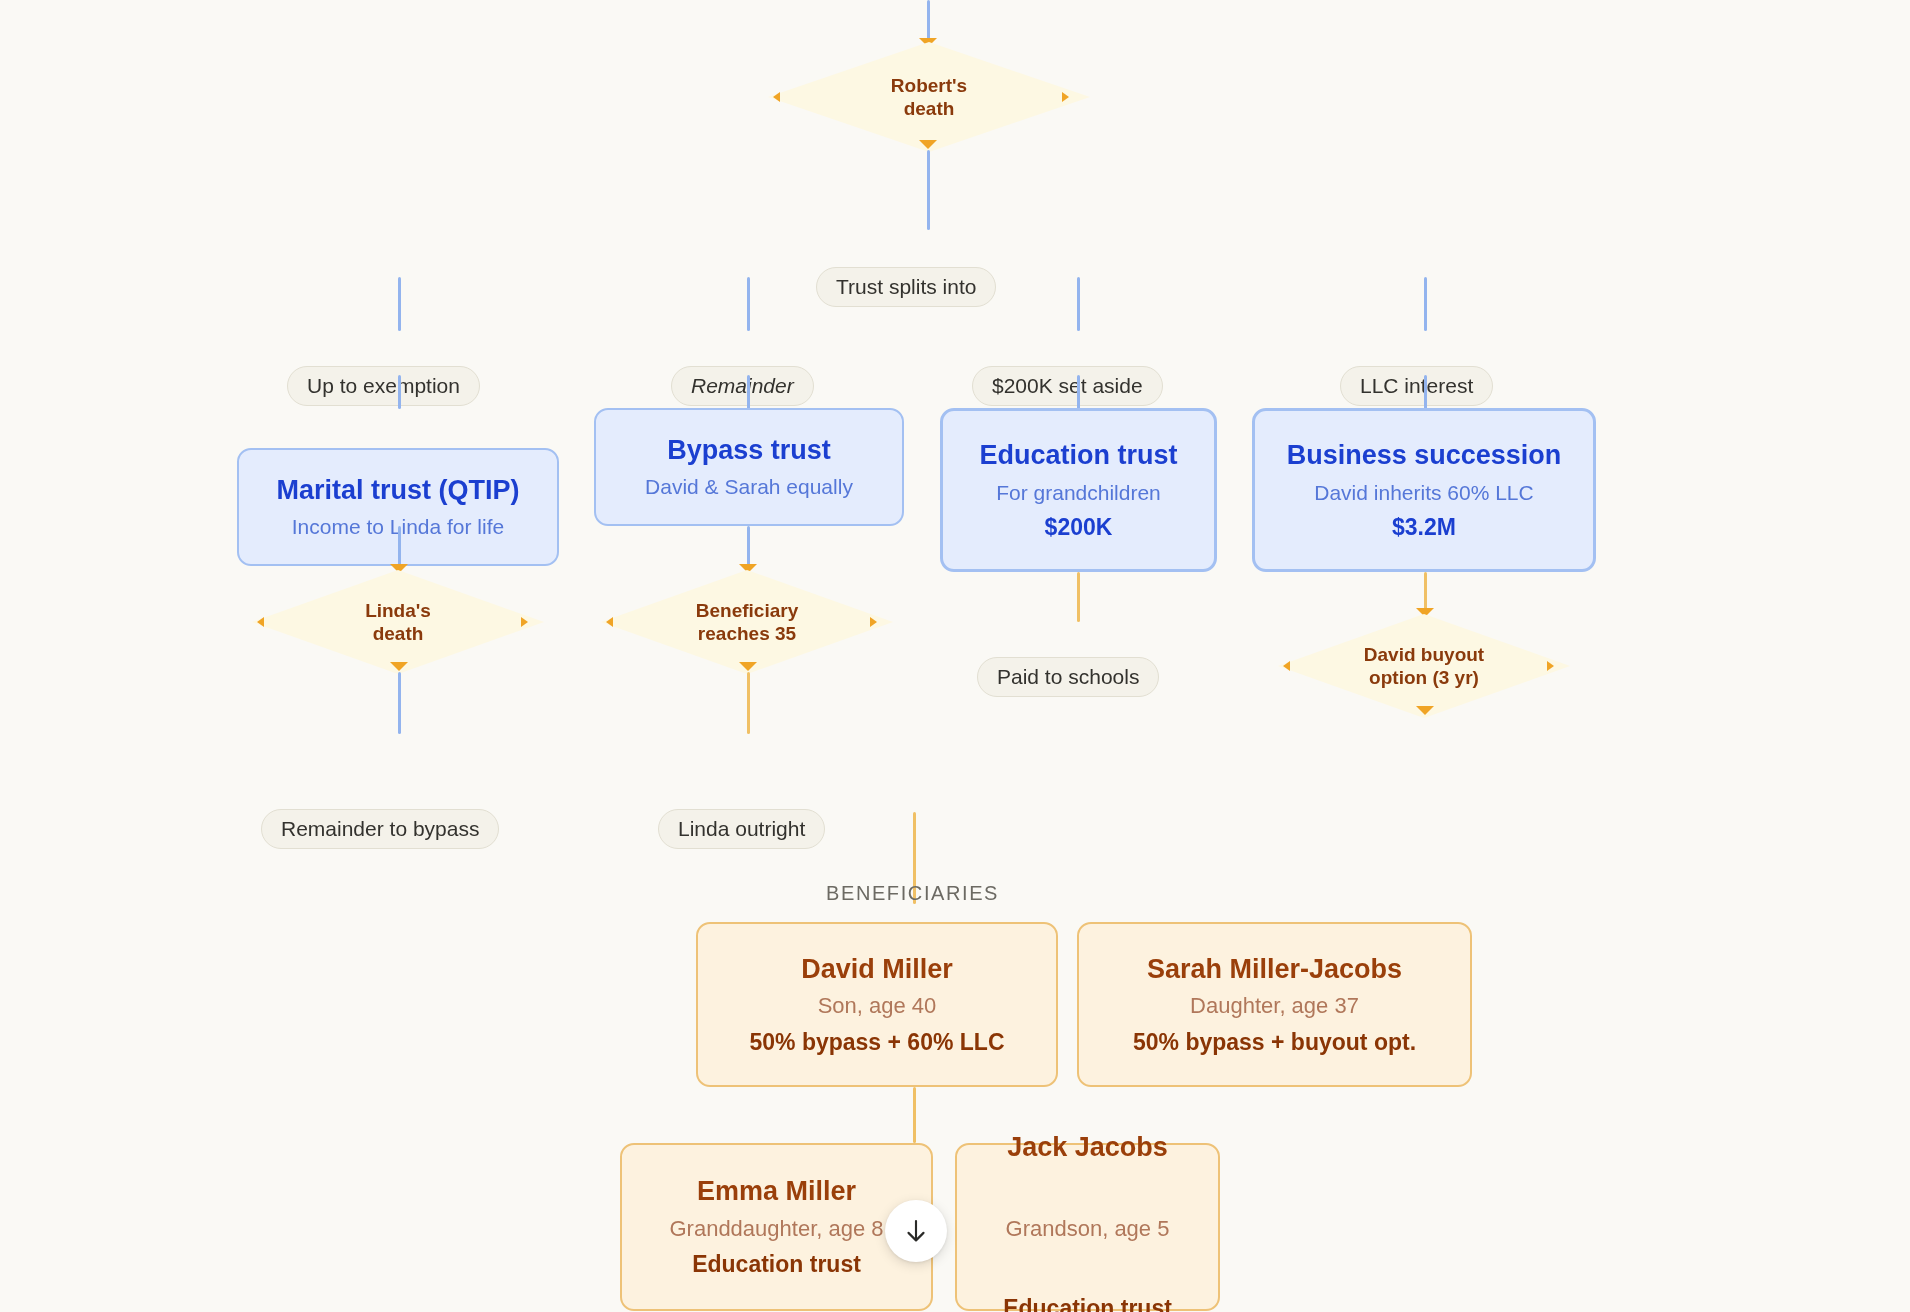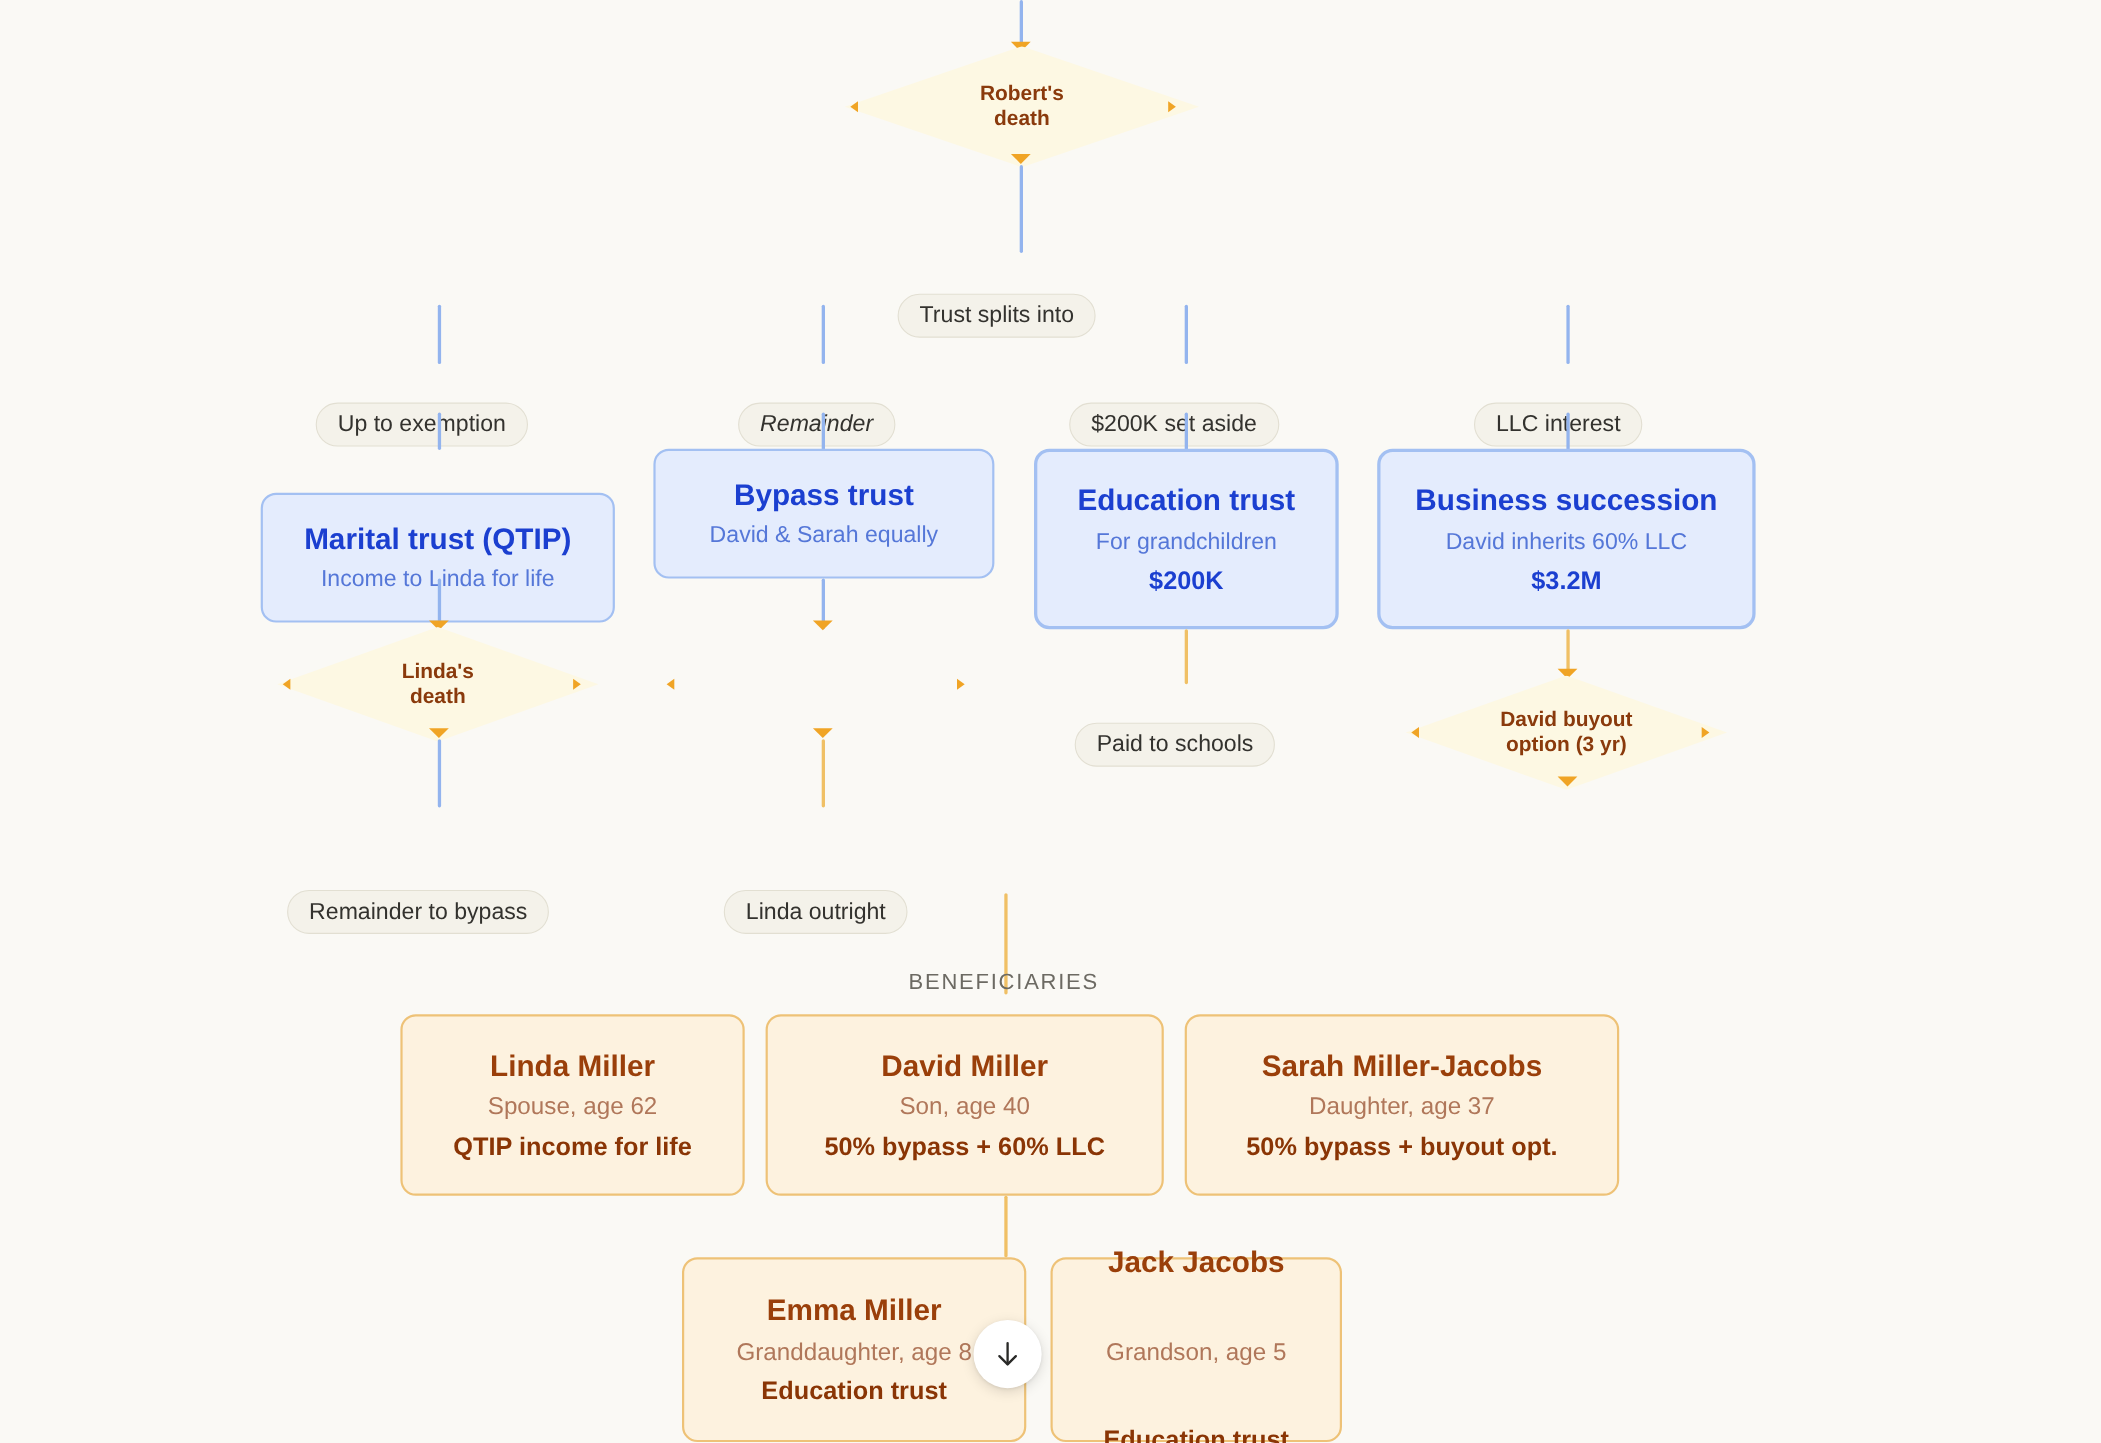--- a/index.html
+++ b/index.html
@@ -254,20 +254,25 @@
   <div class="arrow right" style="left:521px; top:617px;"></div>
 
   <div class="arrow down" style="left:390px; top:662px;"></div>
   <div class="line blue" style="left:398px; top:672px; height:62px;"></div>
 
   <div class="pill" style="left:261px; top:771px;">Remainder to bypass</div>
 
   <div class="line blue" style="left:747px; top:526px; height:46px;"></div>
   <div class="arrow down" style="left:739px; top:564px;"></div>
 
+  <div class="diamond" style="left:601px; top:570px; width:292px; height:104px;">
+    <div class="dshape"></div>
+    <div class="dtext">Beneficiary
+reaches 35</div>
+  </div>
   <div class="arrow left" style="left:606px; top:617px;"></div>
   <div class="arrow right" style="left:870px; top:617px;"></div>
 
   <div class="arrow down" style="left:739px; top:662px;"></div>
   <div class="line amber" style="left:747px; top:672px; height:62px;"></div>
 
   <div class="pill" style="left:658px; top:771px;">Linda outright</div>
 
   <div class="line amber" style="left:913px; top:812px; height:92px;"></div>
 
@@ -281,25 +286,20 @@
     <div class="dshape"></div>
     <div class="dtext">David buyout
 option (3 yr)</div>
   </div>
   <div class="arrow left" style="left:1283px; top:661px;"></div>
   <div class="arrow right" style="left:1547px; top:661px;"></div>
   <div class="arrow down" style="left:1416px; top:706px;"></div>
 
   <div class="sec-title" style="left:826px; top:882px;">BENEFICIARIES</div>
 
-  <div class="bcard" style="left:364px; top:922px; width:313px; height:165px;">
-    <div class="b-name">Linda Miller</div>
-    <div class="b-rel">Spouse, age 62</div>
-    <div class="b-det">QTIP income for life</div>
-  </div>
 
   <div class="bcard" style="left:696px; top:922px; width:362px; height:165px;">
     <div class="b-name">David Miller</div>
     <div class="b-rel">Son, age 40</div>
     <div class="b-det">50% bypass + 60% LLC</div>
   </div>
 
   <div class="bcard" style="left:1077px; top:922px; width:395px; height:165px;">
     <div class="b-name">Sarah Miller-Jacobs</div>
     <div class="b-rel">Daughter, age 37</div>

